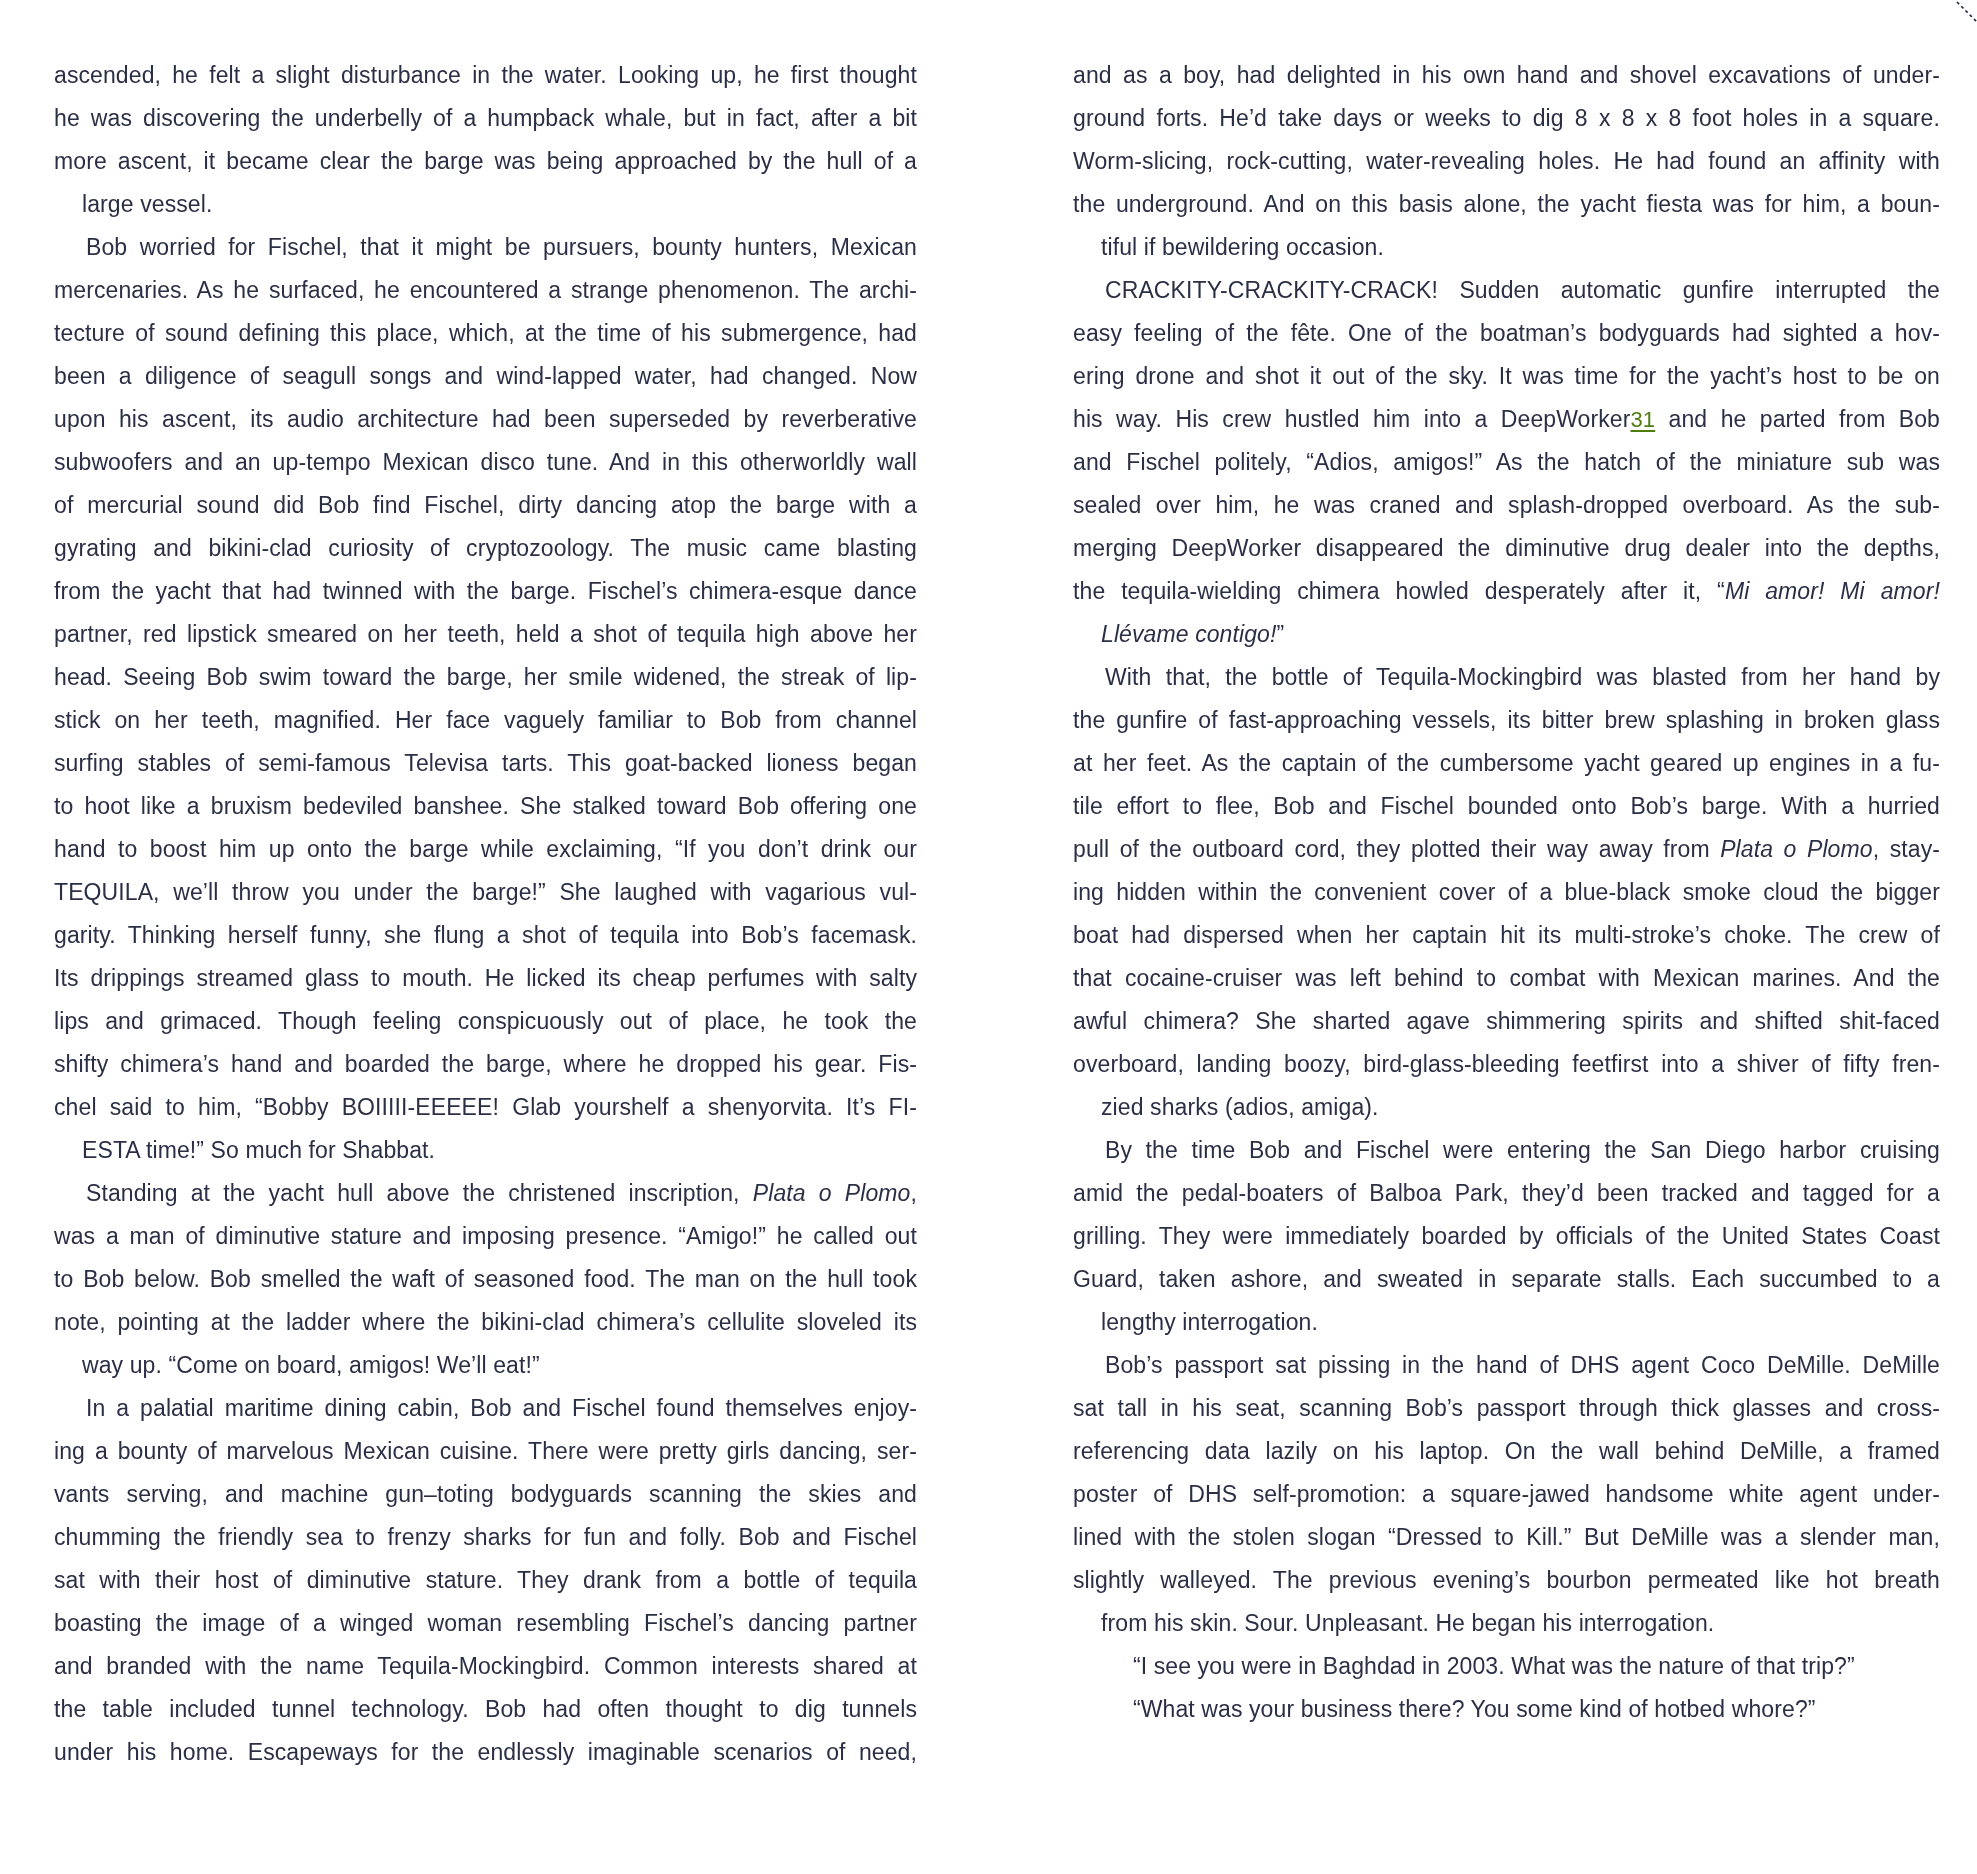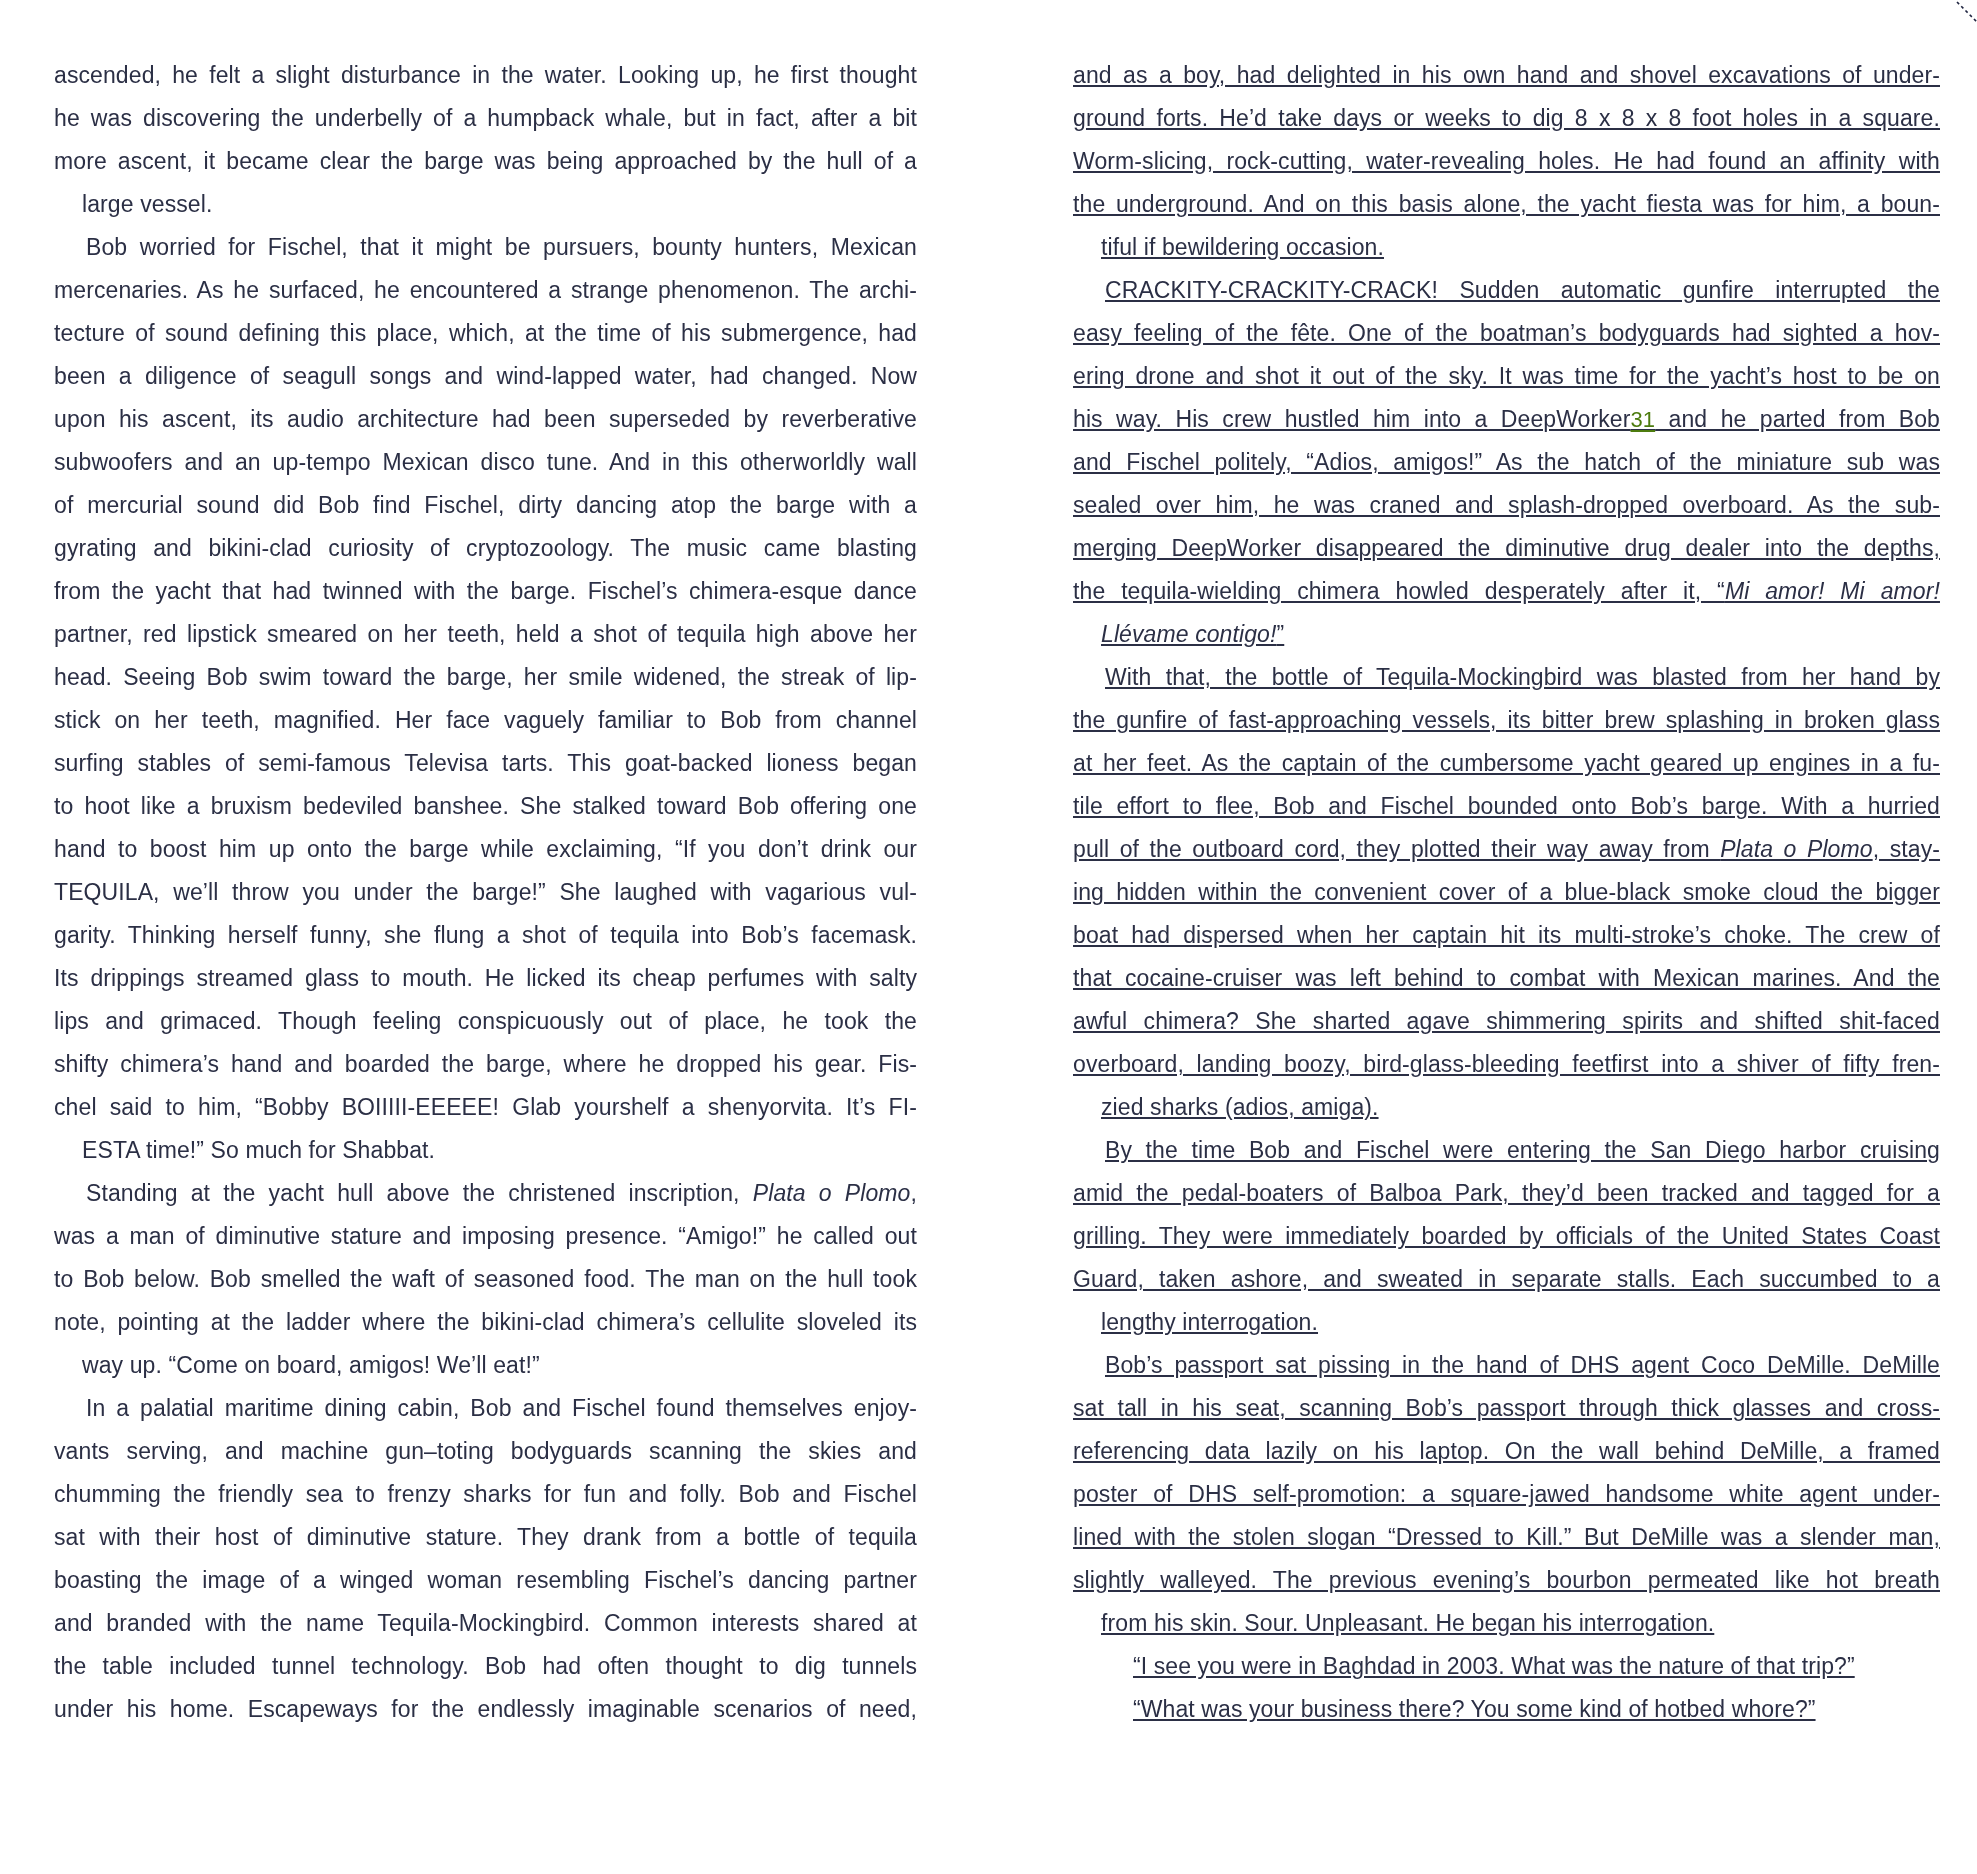--- a/index.html
+++ b/index.html
@@ -4,21 +4,21 @@
 <style>
   html, body { margin: 0; padding: 0; background: #ffffff; }
   body {
     width: 1977px; height: 1875px; position: relative; overflow: hidden;
     font-family: "Liberation Sans", "DejaVu Sans", sans-serif;
     color: #2b2f45;
   }
   .page { position: absolute; top: 0; left: 0; width: 1977px; height: 1453px; }
   .column { position: absolute; top: 54px; }
   .column.left { left: 54px; width: 863px; }
-  .column.right { left: 1073px; width: 867px; text-decoration: underline; }
+  .column.right { left: 1073px; width: 867px; }
   .line {
     display: block;
     height: 43px; line-height: 43px;
     font-size: 23px;
     white-space: nowrap;
     overflow: visible;
     text-align: justify;
     text-align-last: justify;
     letter-spacing: 0.1px;
     word-spacing: 0px;
@@ -65,20 +65,21 @@
       <div class="line"><span>lips and grimaced. Though feeling conspicuously out of place, he took the</span></div>
       <div class="line"><span>shifty chimera’s hand and boarded the barge, where he dropped his gear. Fis-</span></div>
       <div class="line"><span>chel said to him, “Bobby BOIIIII-EEEEE! Glab yourshelf a shenyorvita. It’s FI-</span></div>
       <div class="line last"><span>ESTA time!” So much for Shabbat.</span></div>
       <div class="line indent"><span>Standing at the yacht hull above the christened inscription, </span><span class="it">Plata o Plomo</span><span>,</span></div>
       <div class="line"><span>was a man of diminutive stature and imposing presence. “Amigo!” he called out</span></div>
       <div class="line"><span>to Bob below. Bob smelled the waft of seasoned food. The man on the hull took</span></div>
       <div class="line"><span>note, pointing at the ladder where the bikini-clad chimera’s cellulite sloveled its</span></div>
       <div class="line last"><span>way up. “Come on board, amigos! We’ll eat!”</span></div>
       <div class="line indent"><span>In a palatial maritime dining cabin, Bob and Fischel found themselves enjoy-</span></div>
+      <div class="line"><span>ing a bounty of marvelous Mexican cuisine. There were pretty girls dancing, ser-</span></div>
       <div class="line"><span>vants serving, and machine gun–toting bodyguards scanning the skies and</span></div>
       <div class="line"><span>chumming the friendly sea to frenzy sharks for fun and folly. Bob and Fischel</span></div>
       <div class="line"><span>sat with their host of diminutive stature. They drank from a bottle of tequila</span></div>
       <div class="line"><span>boasting the image of a winged woman resembling Fischel’s dancing partner</span></div>
       <div class="line"><span>and branded with the name Tequila-Mockingbird. Common interests shared at</span></div>
       <div class="line"><span>the table included tunnel technology. Bob had often thought to dig tunnels</span></div>
       <div class="line"><span>under his home. Escapeways for the endlessly imaginable scenarios of need,</span></div>
     </div>
   <div class="column right" id="col-right">
       <div class="line"><span>and as a boy, had delighted in his own hand and shovel excavations of under-</span></div>

